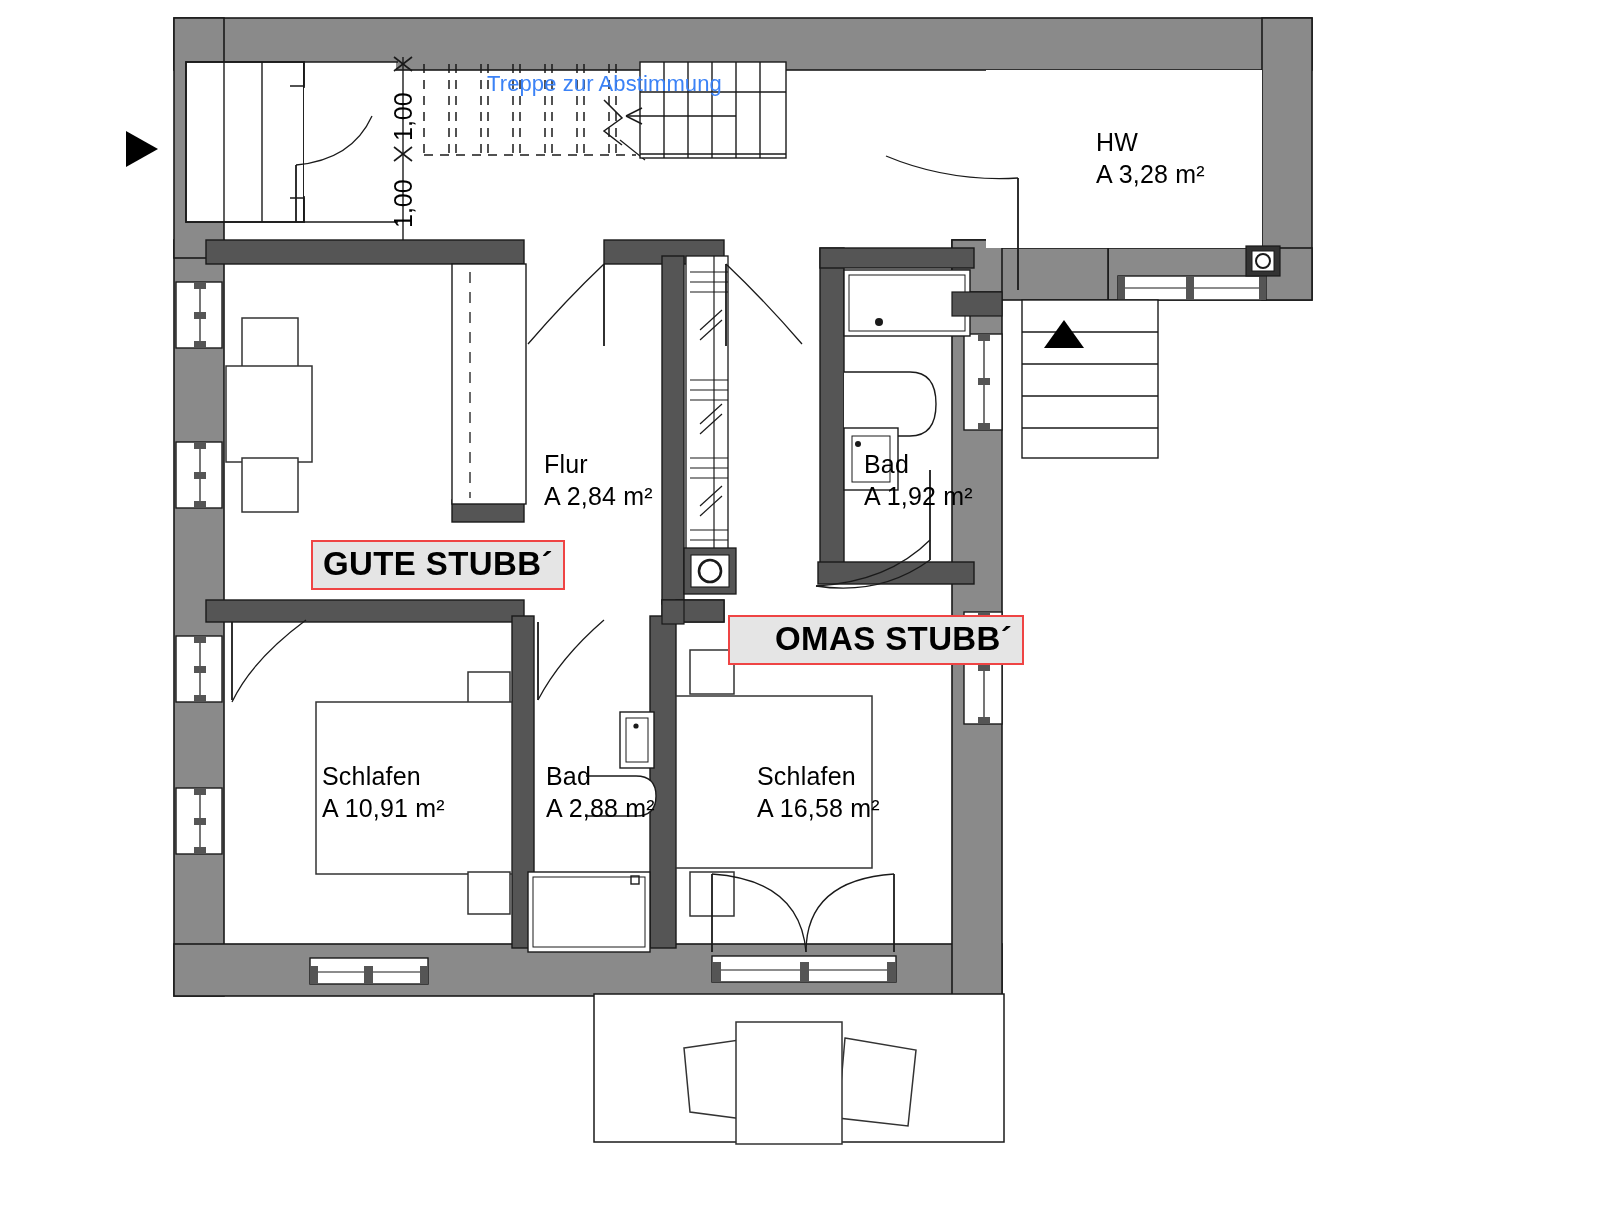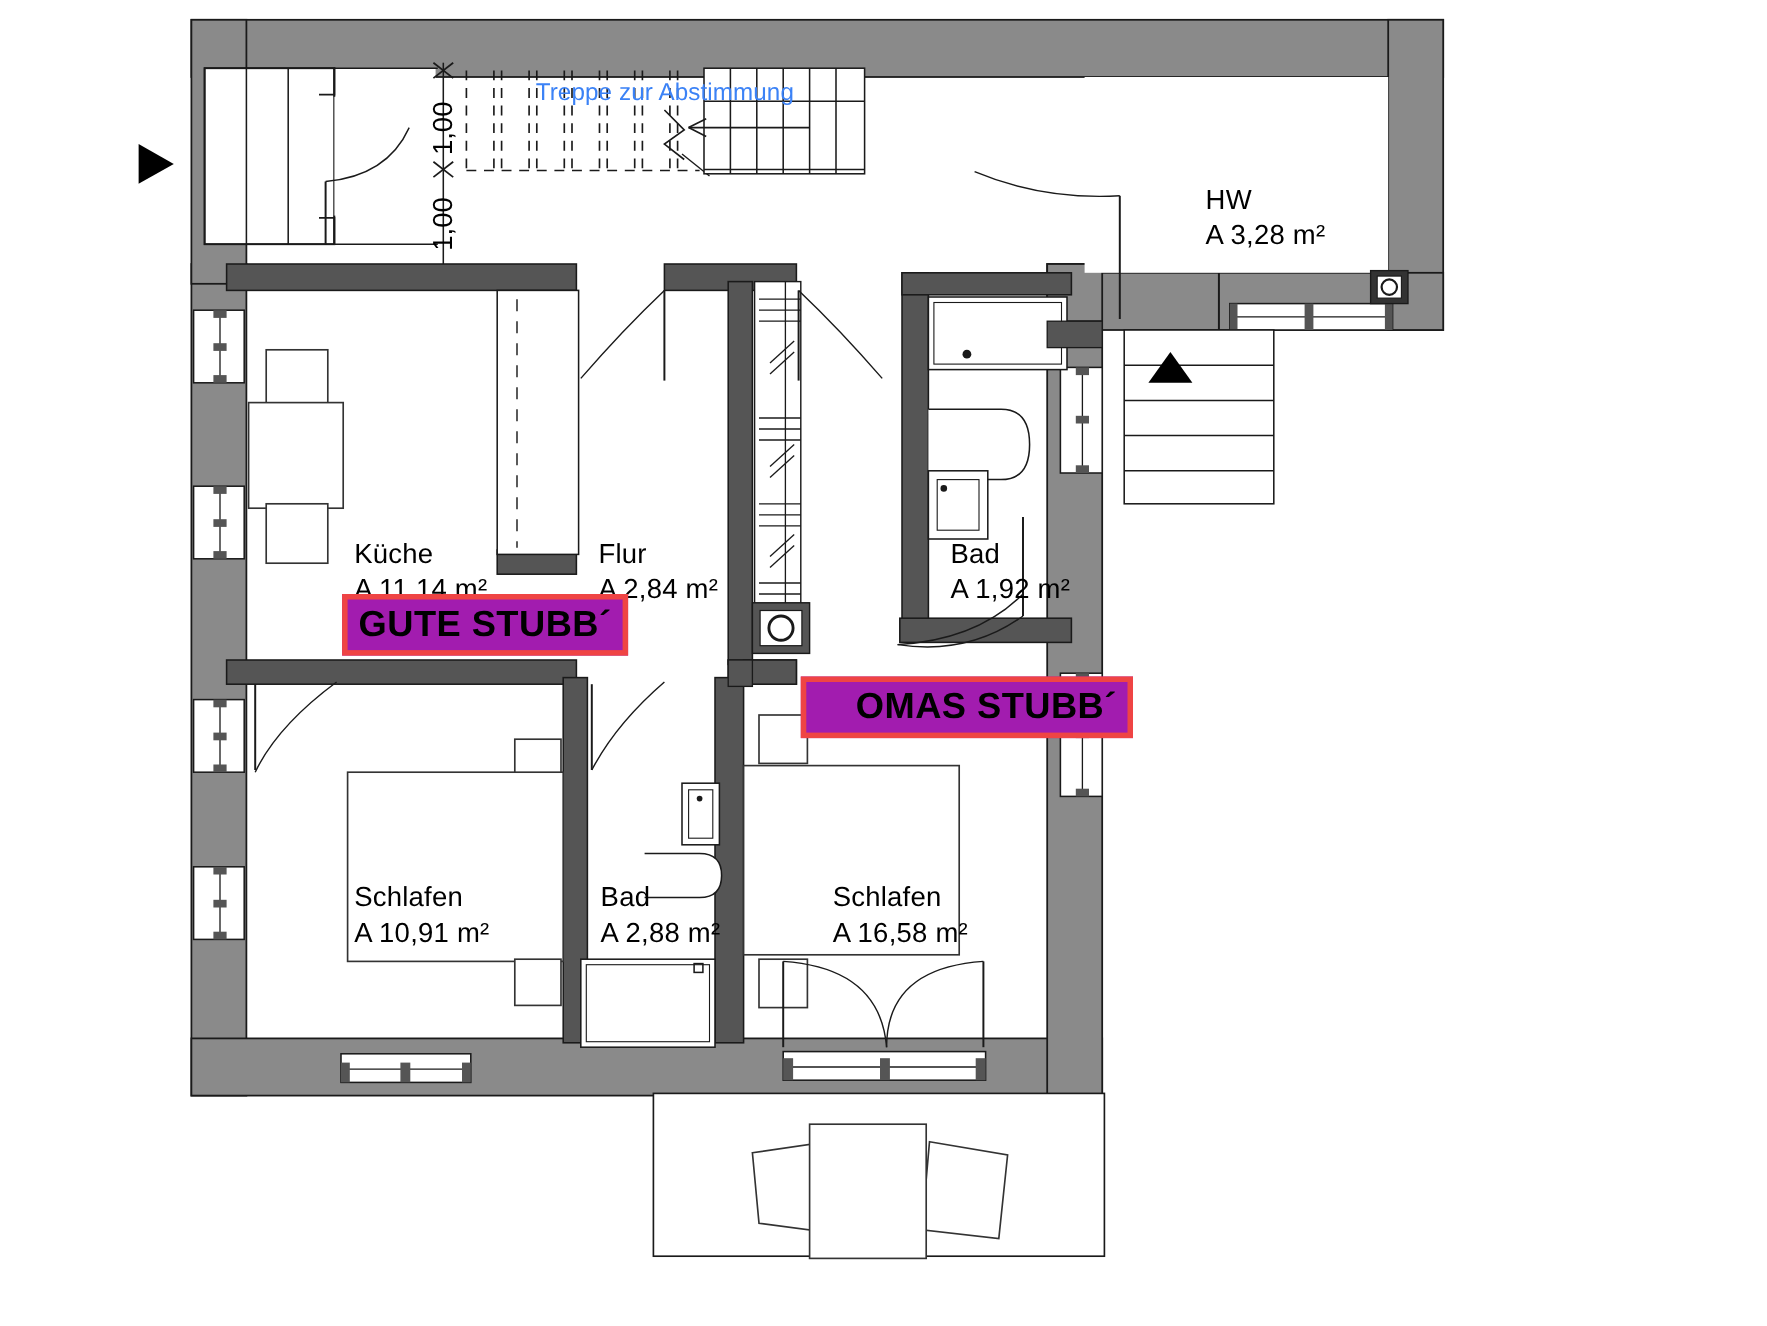--- a/index.html
+++ b/index.html
@@ -1,22 +1,22 @@
 <!DOCTYPE html>
 <html><head>
 <meta charset="utf-8">
 <style>
   html,body{margin:0;padding:0;background:#ffffff;}
   body{font-family:"Liberation Sans",sans-serif;}
   #stage{position:relative;width:1606px;height:1205px;background:#ffffff;overflow:hidden;}
   svg{display:block;}
   .rlabel{position:absolute;font-family:"Liberation Sans",sans-serif;font-size:25px;color:#000;white-space:nowrap;line-height:1.28;letter-spacing:.2px;}
-  .rlabel .nm{display:block;margin-top:40px;}
+  .rlabel .nm{display:block;}
   .rlabel .ar{display:block;}
-  .tagbox{position:absolute;background:#a21caf;border:5px solid #ef4444;padding:3px 10px 5px 10px;font-family:"Liberation Sans",sans-serif;font-weight:bold;font-size:33px;color:#000;white-space:nowrap;letter-spacing:.4px;}
+  .tagbox{position:absolute;background:#e5e5e5;border:2px solid #ef4444;padding:3px 10px 5px 10px;font-family:"Liberation Sans",sans-serif;font-weight:bold;font-size:33px;color:#000;white-space:nowrap;letter-spacing:.4px;}
   .note{position:absolute;font-family:"Liberation Sans",sans-serif;font-size:22px;color:#3b82f6;white-space:nowrap;letter-spacing:.1px;}
   .dim{position:absolute;font-family:"Liberation Sans",sans-serif;font-size:25px;color:#000;white-space:nowrap;transform-origin:left top;transform:rotate(-90deg);}
 </style>
 </head>
 <body>
 
 <div id="stage">
 
   <svg width="1606" height="1205" viewBox="0 0 1606 1205">
 
@@ -340,24 +340,20 @@
       </g>
     </g>
 
     <g fill="#555555" stroke="#1a1a1a" stroke-width="1.2">
       <rect x="662" y="600" width="22" height="24"></rect>
       <rect x="952" y="292" width="50" height="24"></rect>
     </g>
 
   </svg>
 
-  <div class="rlabel" style="left:322px;top:448px;">
-    <span class="nm">Küche</span>
-    <span class="ar">A 11,14 m²</span>
-  </div>
 
   <div class="rlabel" style="left:544px;top:448px;">
     <span class="nm">Flur</span>
     <span class="ar">A 2,84 m²</span>
   </div>
 
   <div class="rlabel" style="left:864px;top:448px;">
     <span class="nm">Bad</span>
     <span class="ar">A 1,92 m²</span>
   </div>

